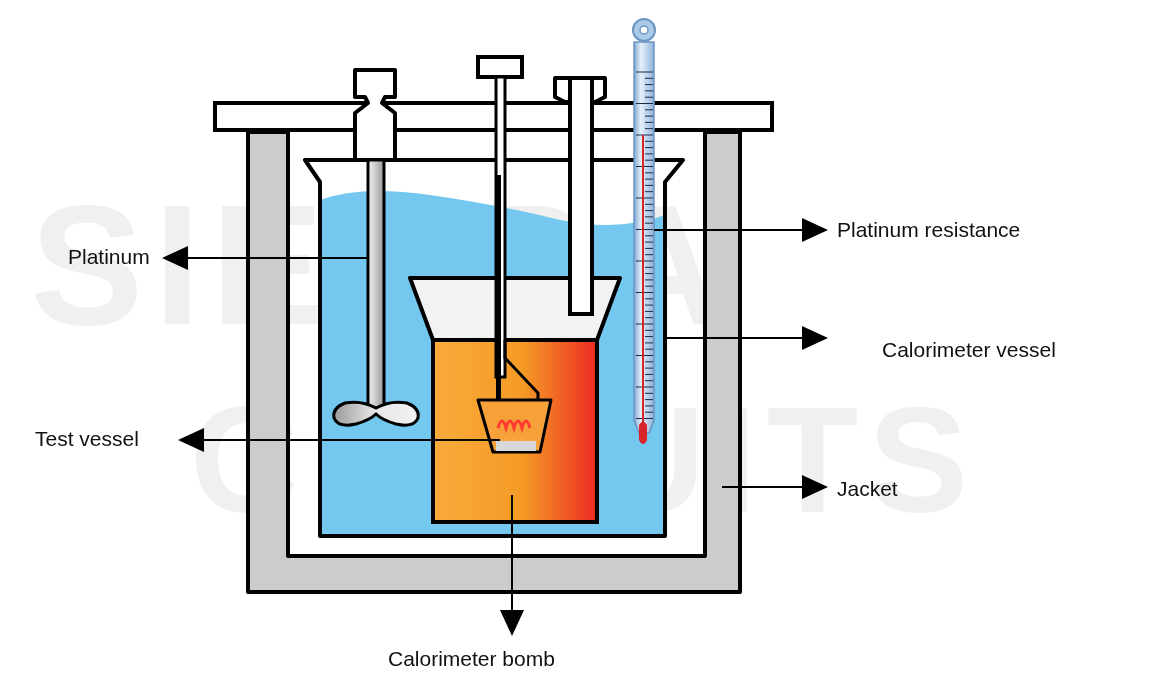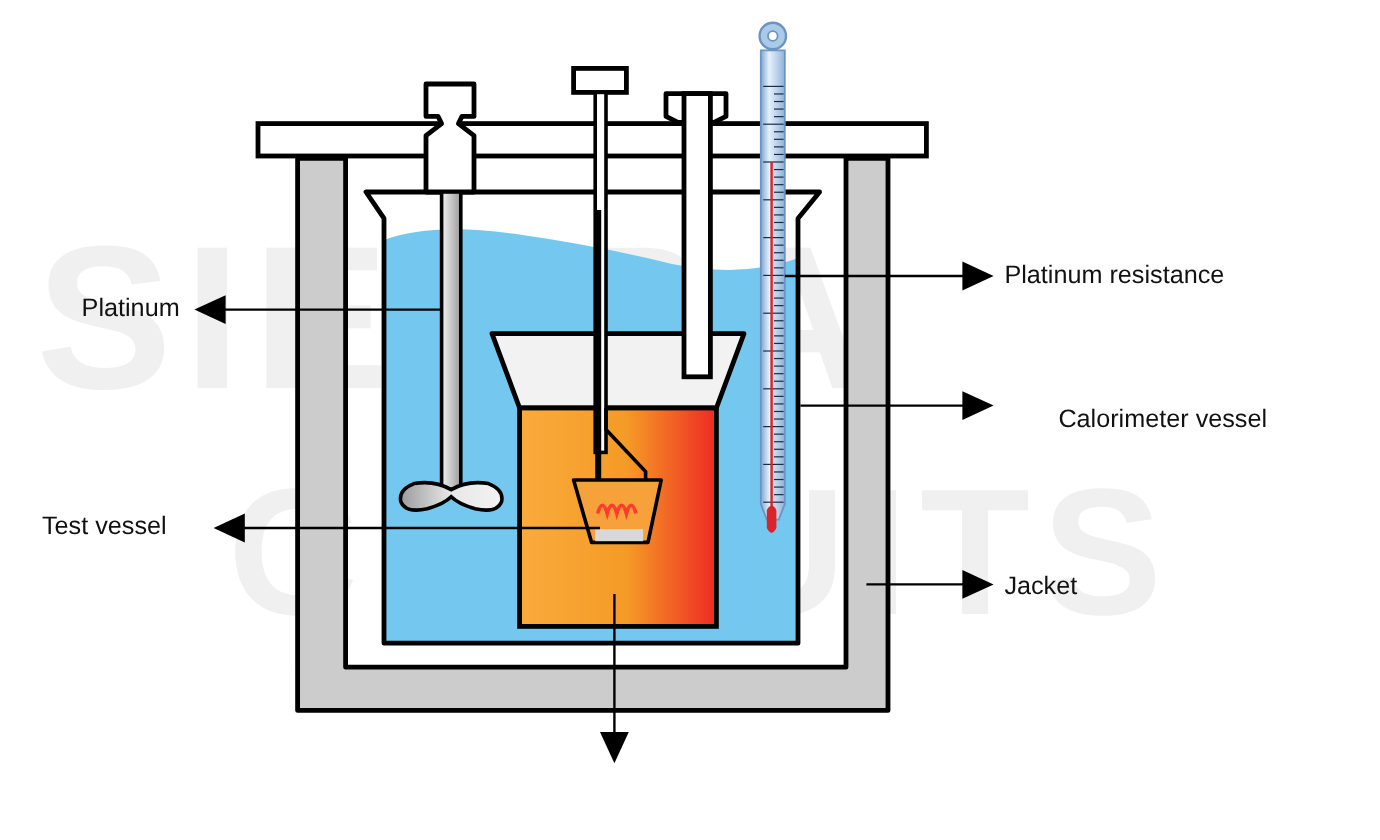--- a/index.html
+++ b/index.html
@@ -171,13 +171,14 @@
       <line x1="512" y1="495" x2="512" y2="615" stroke="#000" stroke-width="2"></line>
       <polygon points="512,636 500,610 524,610" fill="#000"></polygon>
     </g>
   </svg>
 
   <div class="lbl" style="left:68px;top:246px;">Platinum</div>
   <div class="lbl" style="left:35px;top:428px;">Test vessel</div>
   <div class="lbl" style="left:837px;top:219px;">Platinum resistance</div>
   <div class="lbl" style="left:882px;top:327px;margin-top:12px;">Calorimeter vessel</div>
   <div class="lbl" style="left:837px;top:478px;">Jacket</div>
+  <div class="lbl" style="left:388px;top:648px;">Calorimeter bomb</div>
 </div>
 
 </body></html>

